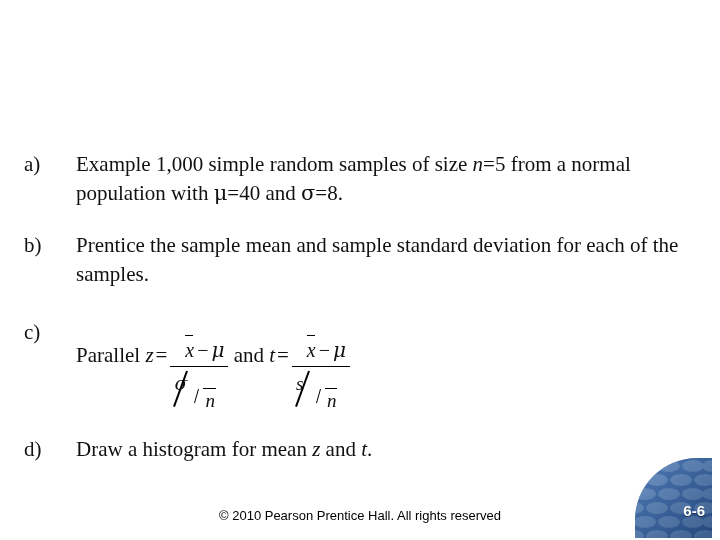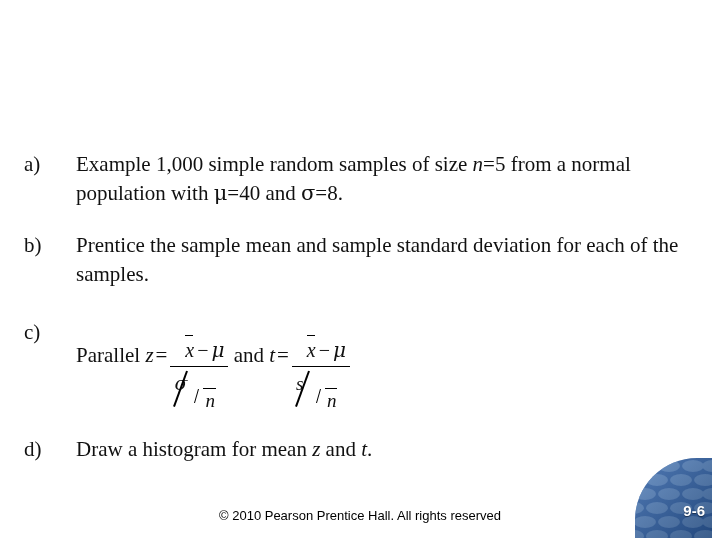--- a/index.html
+++ b/index.html
@@ -335,16 +335,16 @@
         <ellipse cx="34" cy="64" rx="11" ry="6"></ellipse>
         <ellipse cx="58" cy="64" rx="11" ry="6"></ellipse>
         <ellipse cx="78" cy="64" rx="11" ry="6"></ellipse>
         <ellipse cx="-2" cy="78" rx="11" ry="6"></ellipse>
         <ellipse cx="22" cy="78" rx="11" ry="6"></ellipse>
         <ellipse cx="46" cy="78" rx="11" ry="6"></ellipse>
         <ellipse cx="70" cy="78" rx="11" ry="6"></ellipse>
       </g>
     </svg>
     <div id="badge-shade"></div>
-    <div id="badge-number">9-6</div>
+    <div id="badge-number">6-6</div>
   </div>
 
 </div>
 
 </body></html>

